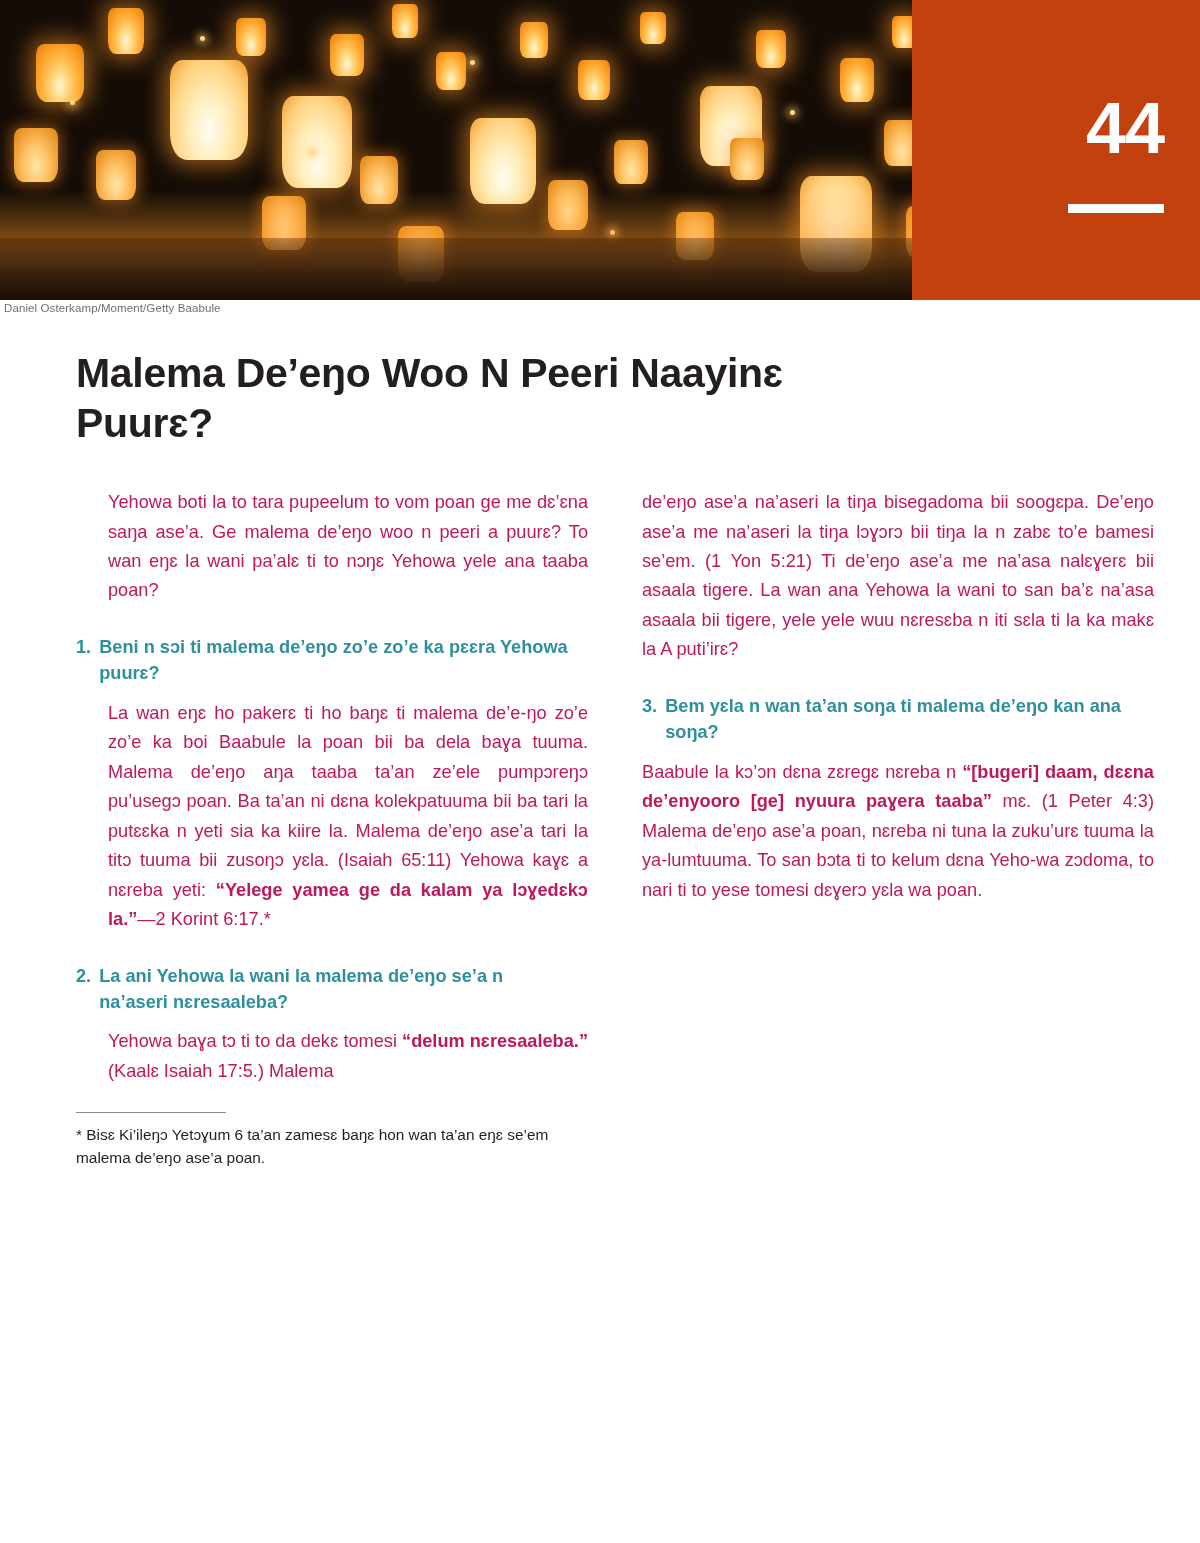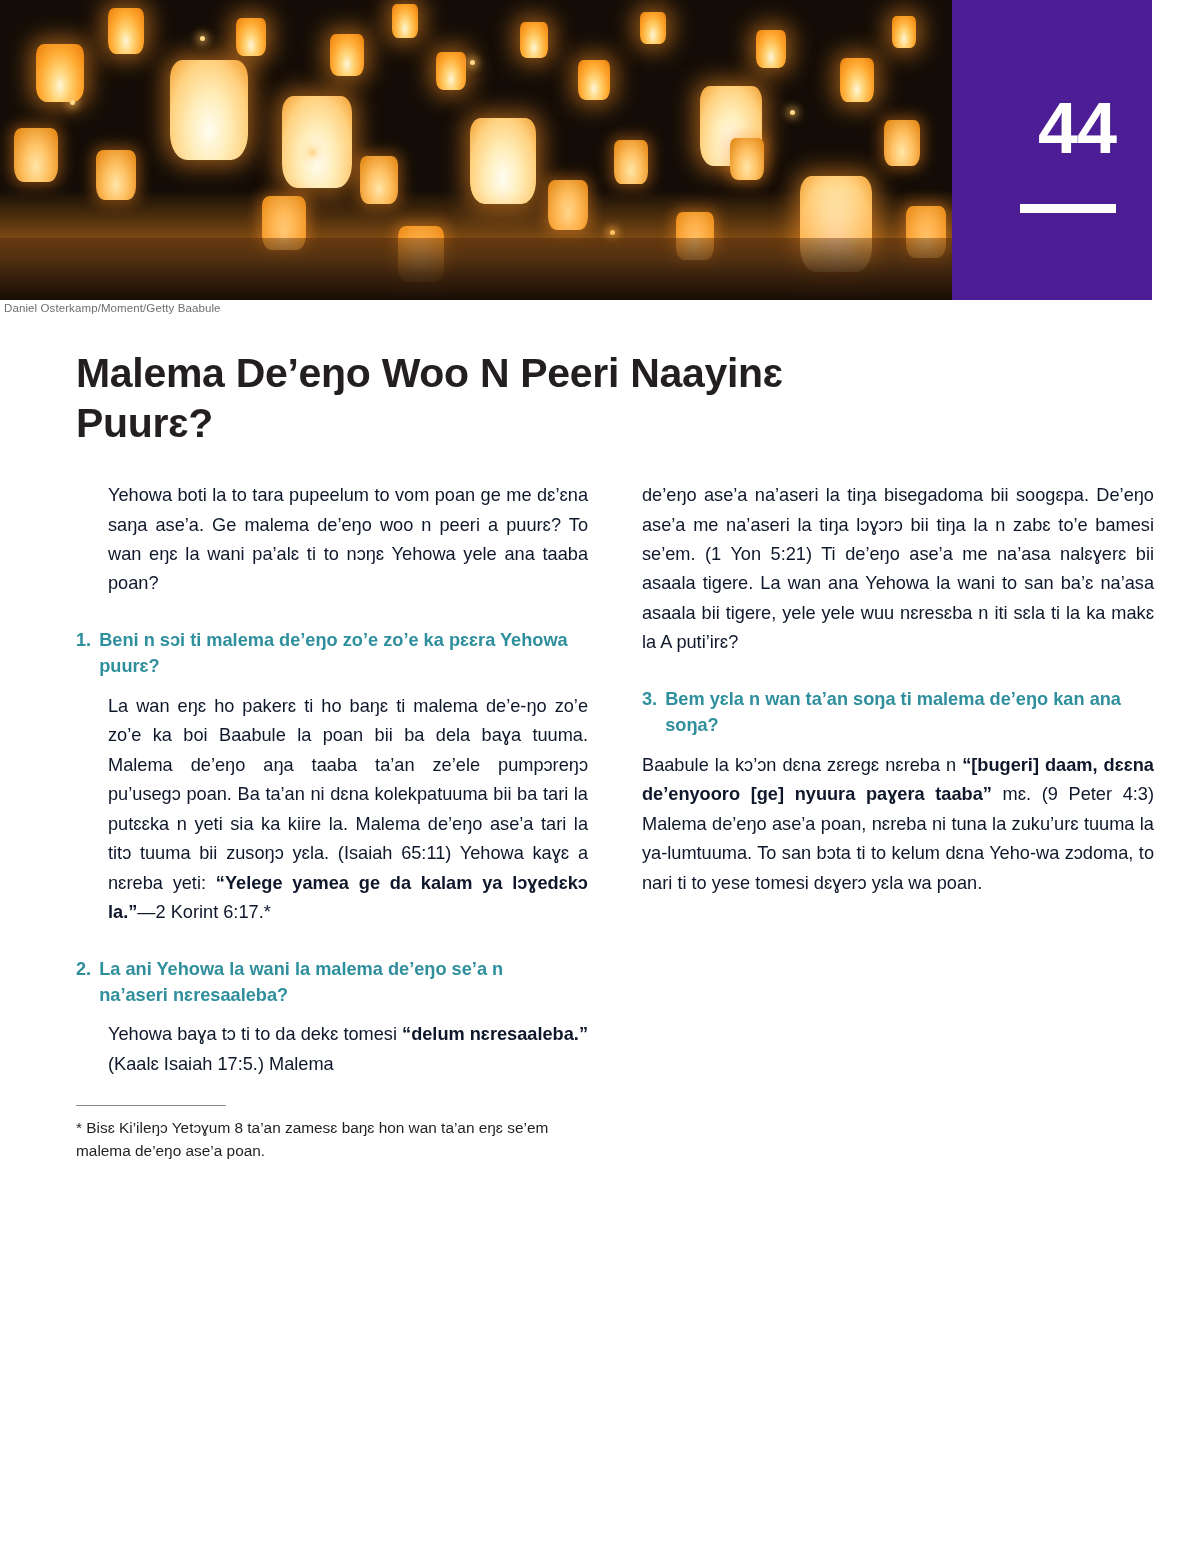--- a/index.html
+++ b/index.html
@@ -66,23 +66,23 @@
   }
   .spark {
     position: absolute;
     width: 5px; height: 5px;
     border-radius: 50%;
     background: #ffd98a;
     box-shadow: 0 0 8px 3px rgba(255,190,90,0.75);
   }
 
   .hero-number {
-    width: 200px;
+    width: 288px;
     height: 300px;
-    background: #4c1d95;
+    background: #c2410c;
     position: relative;
     flex: none;
   }
   .hero-number .num {
     position: absolute;
     top: 92px;
     left: 0; right: 36px;
     text-align: right;
     color: #ffffff;
     font-size: 72px;
@@ -130,25 +130,25 @@
     gap: 54px;
     padding: 32px 72px 0 72px;
     align-items: flex-start;
   }
   .col {
     width: 512px;
     flex: none;
   }
 
   p.body {
-    margin: 1px 0 0 0;
+    margin: 8px 0 0 0;
     font-size: 18.2px;
     line-height: 1.62;
     text-align: justify;
-    color: #0f172a;
+    color: #be185d;
   }
   p.body.indent {
     padding-left: 32px;
   }
 
   .q {
     display: flex;
     gap: 8px;
     margin: 28px 0 12px 0;
     color: #2f8f9d;
@@ -249,29 +249,29 @@
 
       <div class="q">
         <span class="qnum">2.</span>
         <span class="qtext">La ani Yehowa la wani la malema de’eŋo se’a n na’aseri nɛresaaleba?</span>
       </div>
       <p class="body indent">
         <span>Yehowa baɣa tɔ ti to da dekɛ tomesi </span><b>“delum nɛresaaleba.”</b><span> (Kaalɛ Isaiah 17:5.) Malema</span>
       </p>
 
       <div class="footnote-rule"></div>
-      <p class="footnote">* Bisɛ Ki’ileŋɔ Yetɔɣum 8 ta’an zamesɛ baŋɛ hon wan ta’an eŋɛ se’em malema de’eŋo ase’a poan.</p>
+      <p class="footnote">* Bisɛ Ki’ileŋɔ Yetɔɣum 6 ta’an zamesɛ baŋɛ hon wan ta’an eŋɛ se’em malema de’eŋo ase’a poan.</p>
     </div>
 
     <div class="col">
 
       <p class="body">de’eŋo ase’a na’aseri la tiŋa bisegadoma bii soogɛpa. De’eŋo ase’a me na’aseri la tiŋa lɔɣɔrɔ bii tiŋa la n zabɛ to’e bamesi se’em. (1 Yon 5:21) Ti de’eŋo ase’a me na’asa nalɛɣerɛ bii asaala tigere. La wan ana Yehowa la wani to san ba’ɛ na’asa asaala bii tigere, yele yele wuu nɛresɛba n iti sɛla ti la ka makɛ la A puti’irɛ?</p>
 
       <div class="q">
         <span class="qnum">3.</span>
         <span class="qtext">Bem yɛla n wan ta’an soŋa ti malema de’eŋo kan ana soŋa?</span>
       </div>
       <p class="body">
-        <span>Baabule la kɔ’ɔn dɛna zɛregɛ nɛreba n </span><b>“[bugeri] daam, dɛɛna de’enyooro [ge] nyuura paɣera taaba”</b><span> mɛ. (9 Peter 4:3) Malema de’eŋo ase’a poan, nɛreba ni tuna la zuku’urɛ tuuma la ya-lumtuuma. To san bɔta ti to kelum dɛna Yeho-wa zɔdoma, to nari ti to yese tomesi dɛɣerɔ yɛla wa poan.</span>
+        <span>Baabule la kɔ’ɔn dɛna zɛregɛ nɛreba n </span><b>“[bugeri] daam, dɛɛna de’enyooro [ge] nyuura paɣera taaba”</b><span> mɛ. (1 Peter 4:3) Malema de’eŋo ase’a poan, nɛreba ni tuna la zuku’urɛ tuuma la ya-lumtuuma. To san bɔta ti to kelum dɛna Yeho-wa zɔdoma, to nari ti to yese tomesi dɛɣerɔ yɛla wa poan.</span>
       </p>
     </div>
   </div>
 </div>
 
 </body></html>

